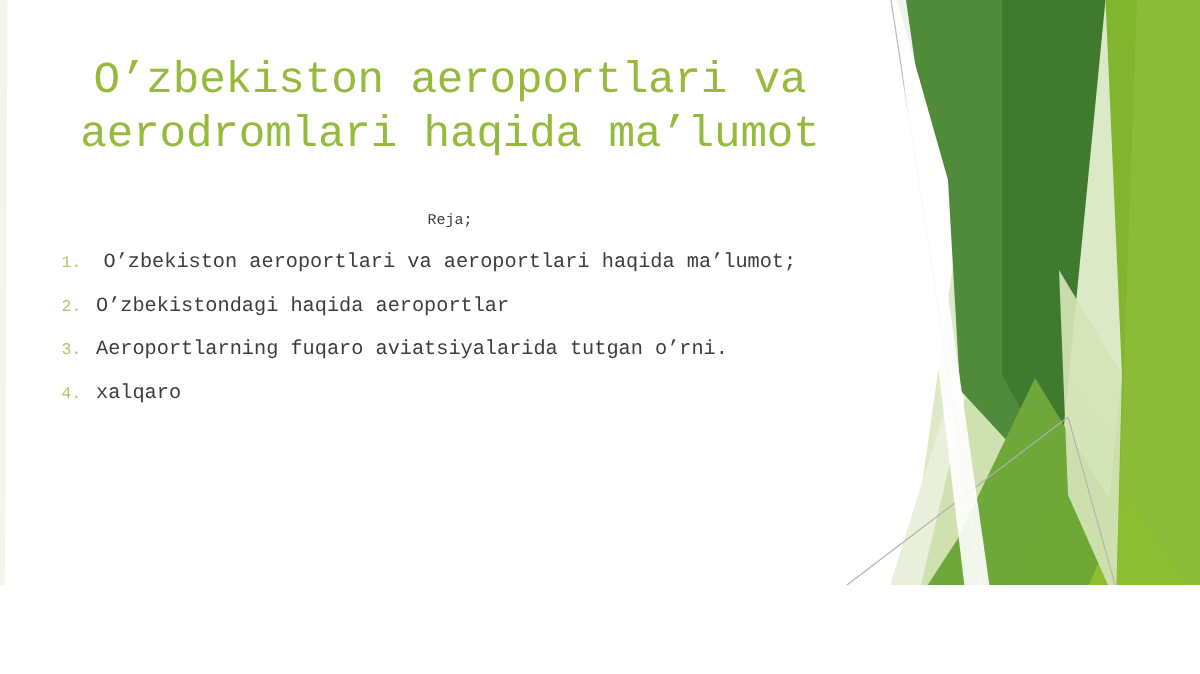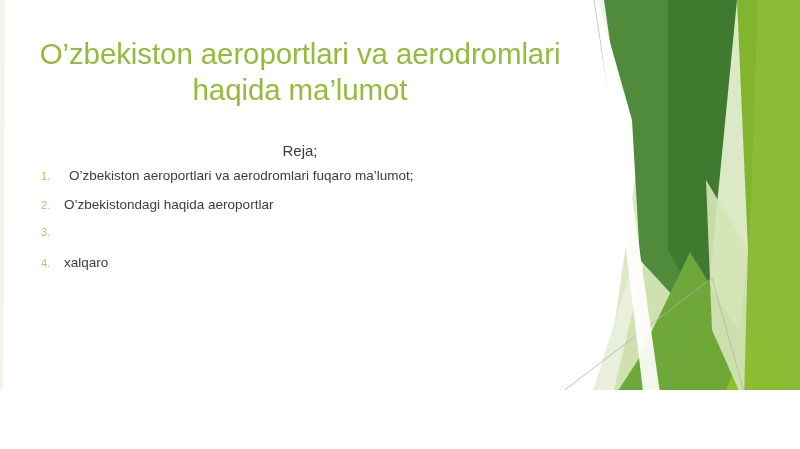--- a/index.html
+++ b/index.html
@@ -6,21 +6,21 @@
     margin: 0;
     padding: 0;
     background: #ffffff;
   }
   #slide {
     position: relative;
     width: 800px;
     height: 390px;
     background: #ffffff;
     overflow: hidden;
-    font-family: Liberation Sans, sans-serif;
+    font-family: Liberation Mono, monospace;
   }
 
   
   #decor {
     position: absolute;
     top: 0;
     right: 0;
     width: 800px;
     height: 449px;
     pointer-events: none;
@@ -48,21 +48,21 @@
     letter-spacing: -0.1px;
   }
 
   #reja {
     position: absolute;
     left: 30px;
     top: 142px;
     width: 540px;
     text-align: center;
     color: #3b3b3b;
-    font-size: 15px;
+    font-size: 10px;
     line-height: 1.2;
   }
 
   #list {
     position: absolute;
     left: 38px;
     top: 168px;
     width: 520px;
     margin: 0;
     padding: 0;
@@ -136,28 +136,29 @@
 
   <div id="content">
 
     <div id="title">O’zbekiston aeroportlari va aerodromlari haqida ma’lumot</div>
 
     <div id="reja">Reja;</div>
 
     <ul id="list">
       <li class="indent">
         <span class="num">1.</span>
-        <span class="txt">O’zbekiston aeroportlari va aerodromlari fuqaro ma’lumot;</span>
+        <span class="txt">O’zbekiston aeroportlari va aeroportlari haqida ma’lumot;</span>
       </li>
       <li>
         <span class="num">2.</span>
         <span class="txt">O’zbekistondagi haqida aeroportlar</span>
       </li>
       <li>
         <span class="num">3.</span>
+        <span class="txt">Aeroportlarning fuqaro aviatsiyalarida tutgan o’rni.</span>
       </li>
       <li>
         <span class="num">4.</span>
         <span class="txt">xalqaro</span>
       </li>
     </ul>
 
   </div>
 </div>
 

